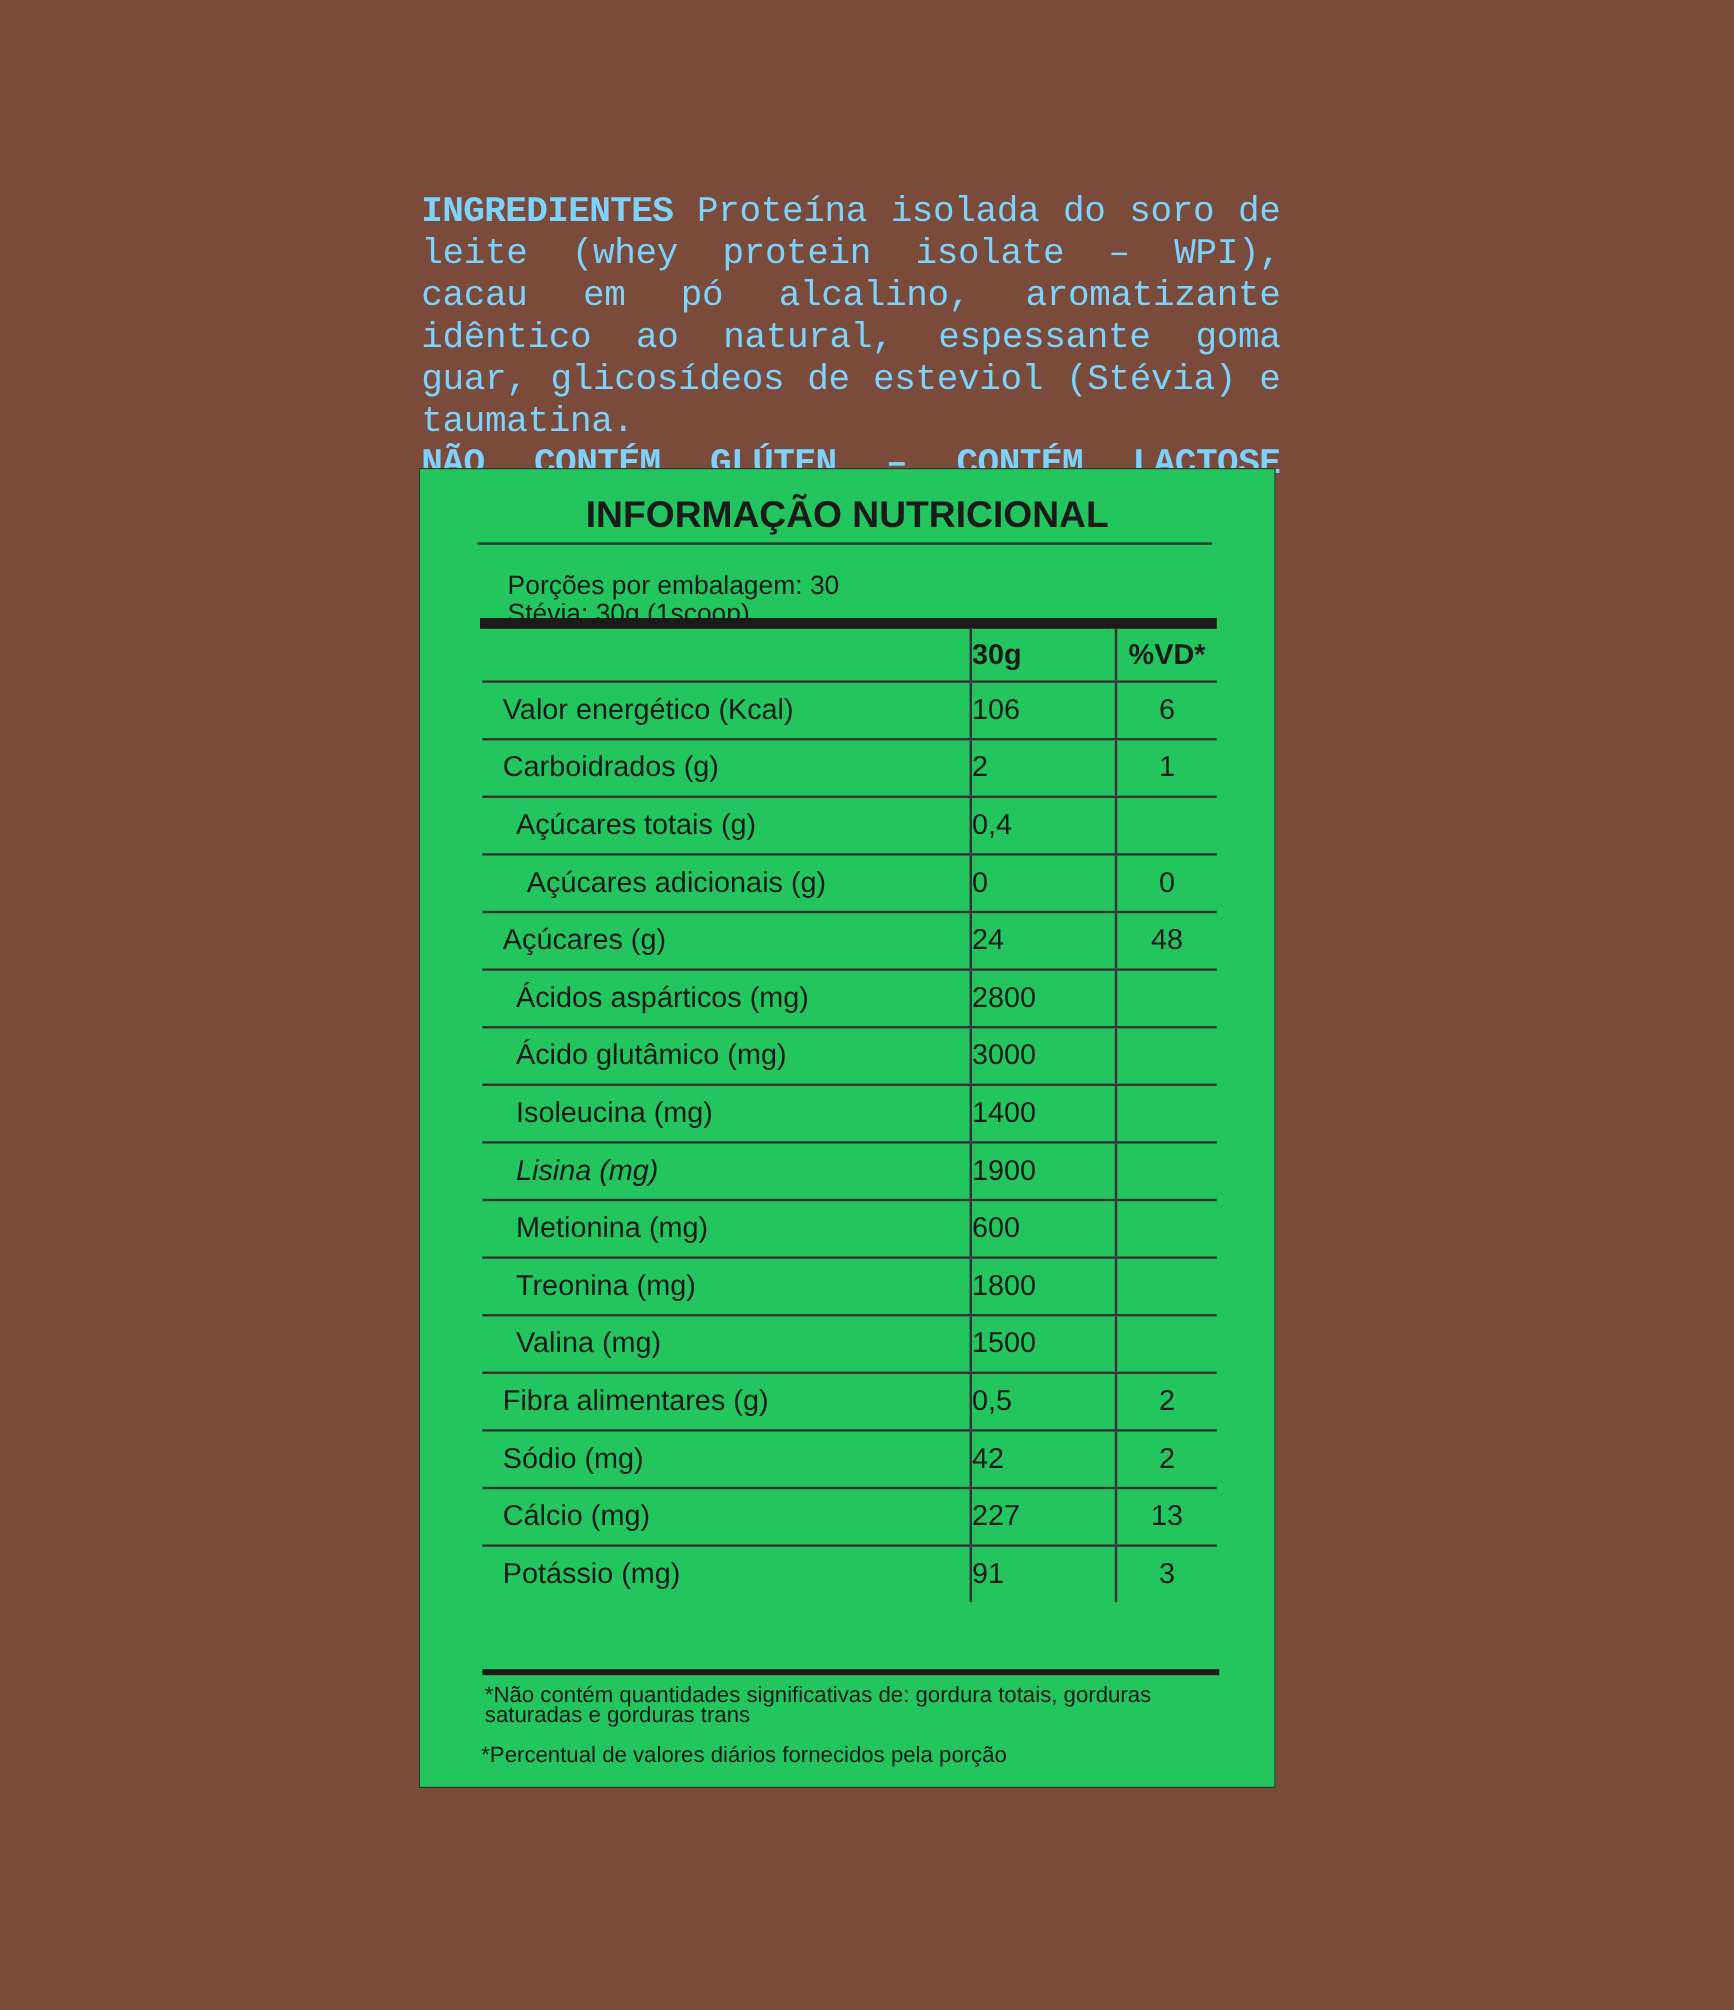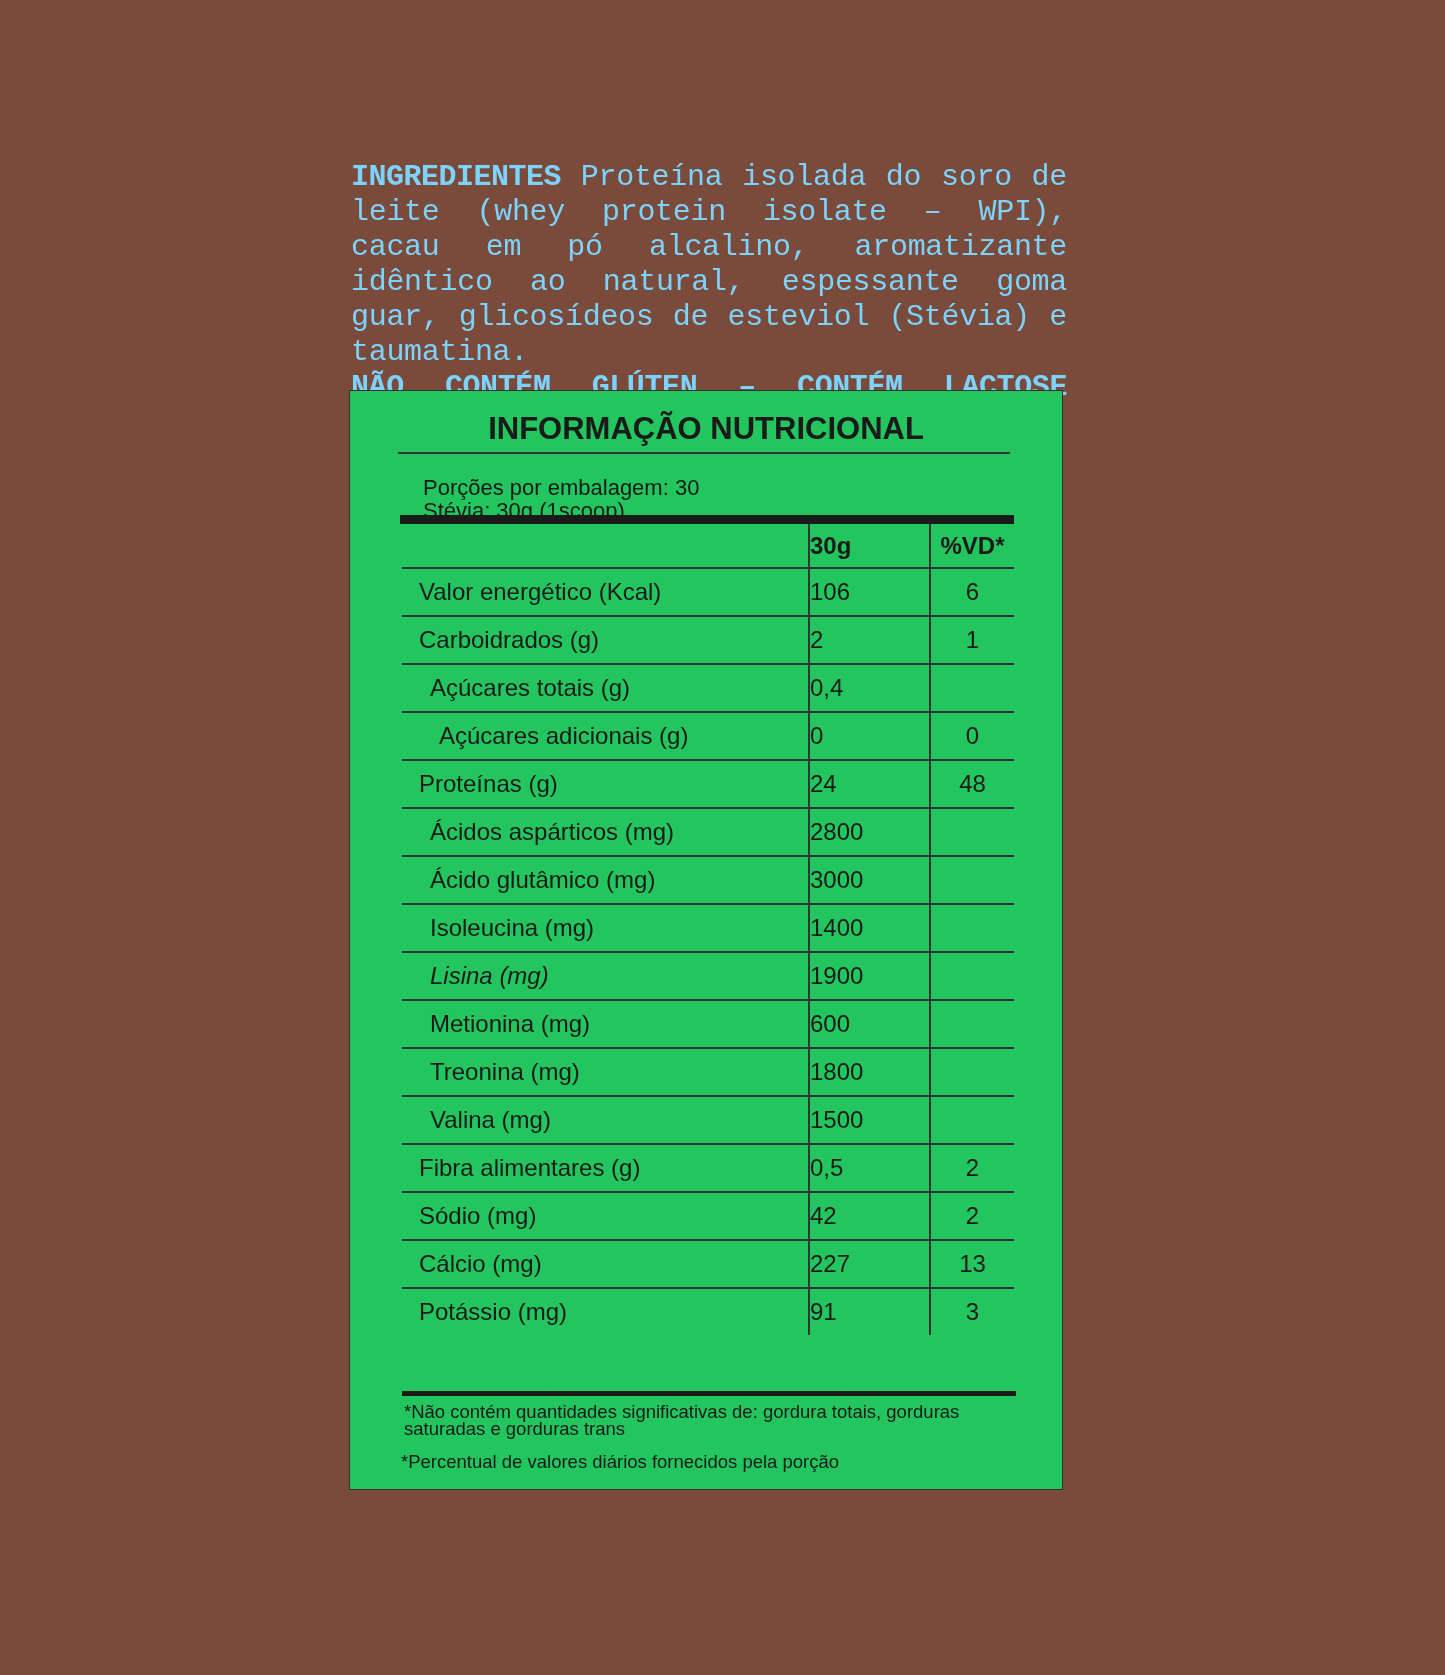--- a/index.html
+++ b/index.html
@@ -80,21 +80,21 @@
           <td class="c1" style="padding-left: 28px;">Açúcares totais (g)</td>
           <td class="c2">0,4</td>
           <td class="c3"></td>
         </tr>
         <tr>
           <td class="c1" style="padding-left: 37px;">Açúcares adicionais (g)</td>
           <td class="c2">0</td>
           <td class="c3">0</td>
         </tr>
         <tr>
-          <td class="c1" style="padding-left: 17px;">Proteínas (g)</td>
+          <td class="c1" style="padding-left: 17px;">Açúcares (g)</td>
           <td class="c2">24</td>
           <td class="c3">48</td>
         </tr>
         <tr>
           <td class="c1" style="padding-left: 28px;">Ácidos aspárticos (mg)</td>
           <td class="c2">2800</td>
           <td class="c3"></td>
         </tr>
         <tr>
           <td class="c1" style="padding-left: 28px;">Ácido glutâmico (mg)</td>

